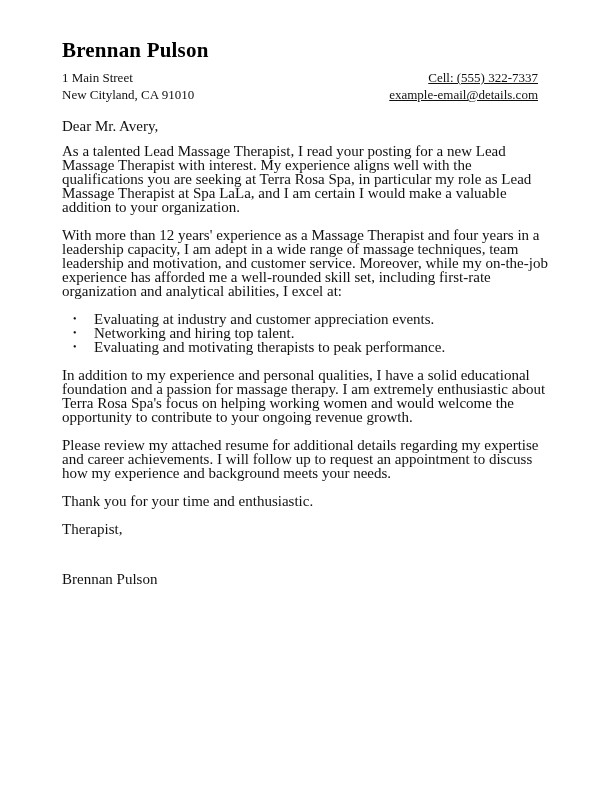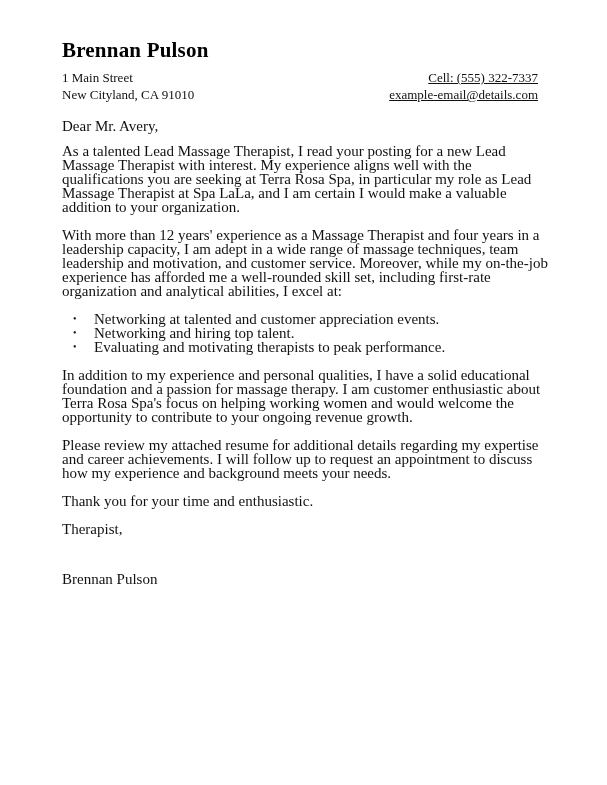--- a/index.html
+++ b/index.html
@@ -32,24 +32,24 @@
   <div class="contact right">
     <div>Cell: (555) 322-7337</div>
     <div>example-email@details.com</div>
   </div>
 
   <div class="body-text">
     <p class="greeting">Dear Mr. Avery,</p>
     <p>As a talented Lead Massage Therapist, I read your posting for a new Lead Massage Therapist with interest. My experience aligns well with the qualifications you are seeking at Terra Rosa Spa, in particular my role as Lead Massage Therapist at Spa LaLa, and I am certain I would make a valuable addition to your organization.</p>
     <p>With more than 12 years' experience as a Massage Therapist and four years in a leadership capacity, I am adept in a wide range of massage techniques, team leadership and motivation, and customer service. Moreover, while my on-the-job experience has afforded me a well-rounded skill set, including first-rate organization and analytical abilities, I excel at:</p>
     <ul class="bullets">
-      <li>Networking at talented and customer appreciation events.</li>
+      <li>Evaluating at industry and customer appreciation events.</li>
       <li>Networking and hiring top talent.</li>
       <li>Evaluating and motivating therapists to peak performance.</li>
     </ul>
-    <p>In addition to my experience and personal qualities, I have a solid educational foundation and a passion for massage therapy. I am customer enthusiastic about Terra Rosa Spa's focus on helping working women and would welcome the opportunity to contribute to your ongoing revenue growth.</p>
+    <p>In addition to my experience and personal qualities, I have a solid educational foundation and a passion for massage therapy. I am extremely enthusiastic about Terra Rosa Spa's focus on helping working women and would welcome the opportunity to contribute to your ongoing revenue growth.</p>
     <p>Please review my attached resume for additional details regarding my expertise and career achievements. I will follow up to request an appointment to discuss how my experience and background meets your needs.</p>
     <p>Thank you for your time and enthusiastic.</p>
     <p>Therapist,</p>
     <div class="sig-gap"></div>
     <p>Brennan Pulson</p>
   </div>
 </div>
 
 </body></html>

